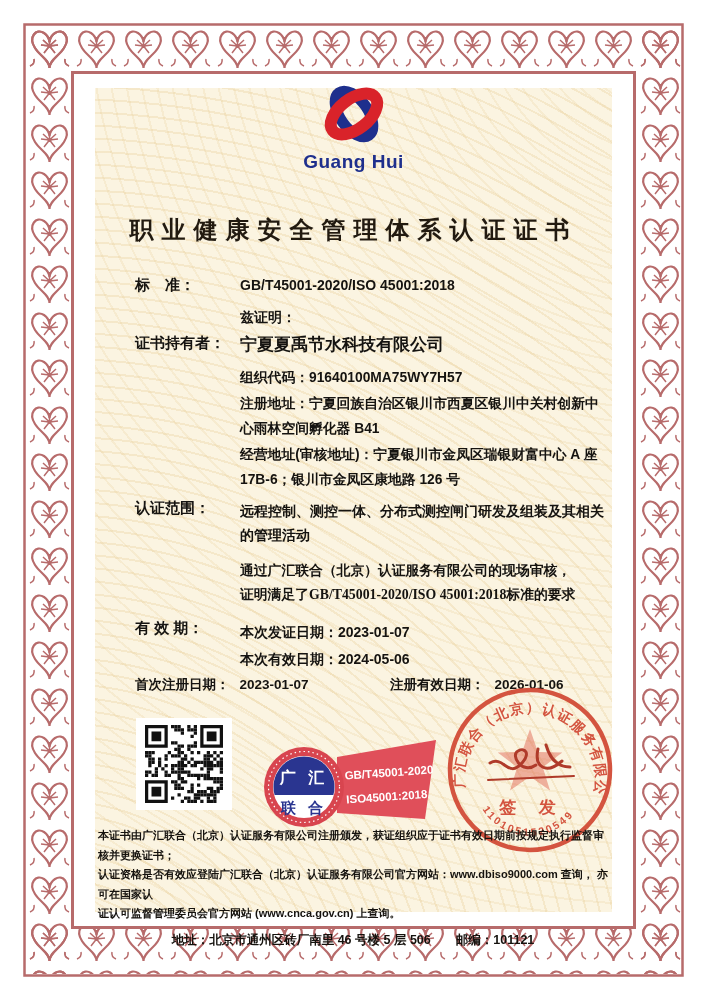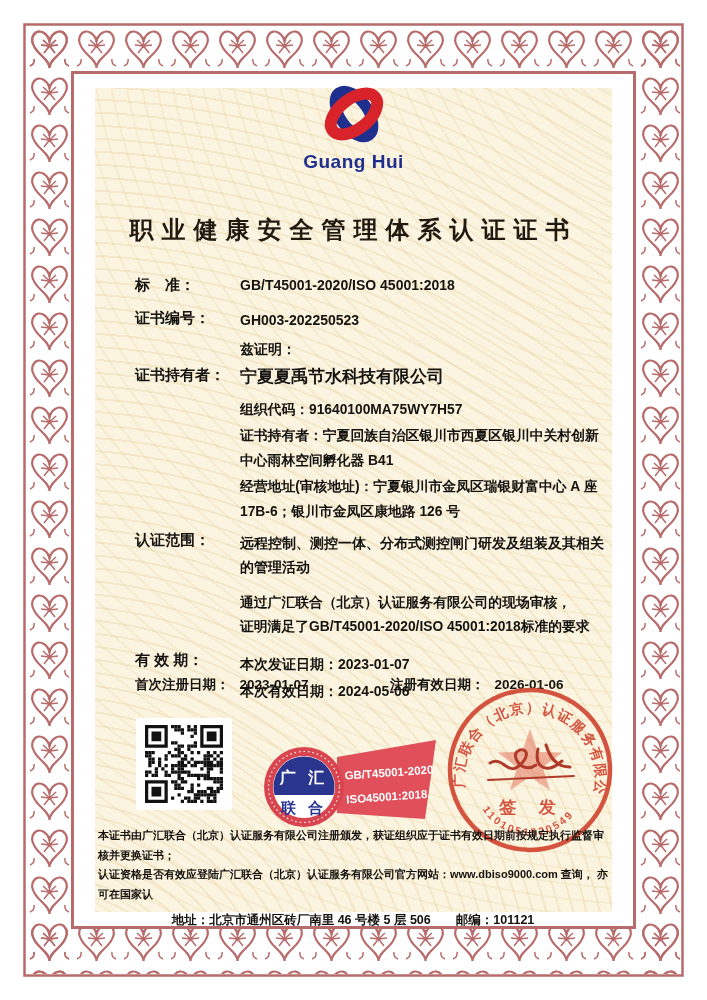--- a/index.html
+++ b/index.html
@@ -14,21 +14,21 @@
   .logo{position:absolute;left:0;right:0;top:84px;text-align:center;}
   .logo-text{margin-top:1px;font-size:19px;font-weight:bold;color:#1e2f8d;letter-spacing:.5px;}
   .title{position:absolute;left:0;right:0;top:214px;text-align:center;font-size:24px;font-weight:bold;
          color:#221a10;letter-spacing:8px;white-space:nowrap;}
   .fields{position:absolute;left:135px;top:274px;width:477px;font-weight:bold;}
   .frow{display:flex;align-items:flex-start;}
   .f-label{flex:0 0 105px;font-size:15px;}
   .f-value{flex:1 1 auto;font-size:14px;line-height:22px;}
   .indent{padding-left:105px;}
   .detail{line-height:25.5px;font-size:13.8px;}
-  .audit{line-height:24px;font-size:13.8px;margin-top:12px;}
+  .audit{line-height:24px;font-size:13.8px;margin-top:12px;font-family:Liberation Serif, serif;}
   .validity .f-value{line-height:27px;font-size:14px;}
   .reg-dates{position:absolute;top:676px;left:0;width:707px;font-weight:bold;font-size:13.5px;}
   .reg-item1{position:absolute;left:135px;}
   .reg-item2{position:absolute;left:390px;}
   .reg-label{margin-right:10px;}
   .qr{position:absolute;left:136px;top:718px;}
   .badge{position:absolute;left:242px;top:735px;}
   .seal{position:absolute;left:438px;top:683px;opacity:.9;}
   .footer{position:absolute;left:98px;top:826px;width:510px;font-size:11px;font-weight:bold;
           line-height:19.5px;color:#15120e;}
@@ -72,32 +72,28 @@
     <div class="logo-text">Guang Hui</div>
   </div>
 
   <div class="title">职业健康安全管理体系认证证书</div>
 
   <div class="fields">
     <div class="frow" style="margin-bottom:13px;align-items:center;">
       <div class="f-label">标　准：</div>
       <div class="f-value">GB/T45001-2020/ISO 45001:2018</div>
     </div>
-    <div class="frow" style="margin-bottom:10px;">
-      <div class="f-label">证书编号：</div>
-      <div class="f-value">GH003-202250523</div>
-    </div>
     <div class="indent" style="font-size:14px;margin-bottom:7px;">兹证明：</div>
     <div class="frow" style="margin-bottom:9px;">
       <div class="f-label">证书持有者：</div>
       <div class="f-value" style="font-size:17px;">宁夏夏禹节水科技有限公司</div>
     </div>
     <div class="indent detail">
       <div>组织代码：91640100MA75WY7H57</div>
-      <div>证书持有者：宁夏回族自治区银川市西夏区银川中关村创新中心雨林空间孵化器 B41</div>
+      <div>注册地址：宁夏回族自治区银川市西夏区银川中关村创新中心雨林空间孵化器 B41</div>
       <div>经营地址(审核地址)：宁夏银川市金凤区瑞银财富中心 A 座 17B-6；银川市金凤区康地路 126 号</div>
     </div>
     <div class="frow" style="margin-top:6px;">
       <div class="f-label">认证范围：</div>
       <div class="f-value" style="line-height:24px;">远程控制、测控一体、分布式测控闸门研发及组装及其相关的管理活动</div>
     </div>
     <div class="indent audit">
       <div>通过广汇联合（北京）认证服务有限公司的现场审核，</div>
       <div>证明满足了GB/T45001-2020/ISO 45001:2018标准的要求</div>
     </div>
@@ -347,16 +343,17 @@
     </g>
     <text x="94" y="130" text-anchor="middle" font-size="17" font-weight="bold" fill="#d0432f" letter-spacing="9">签  发</text>
     <text font-size="10.5" font-weight="bold" fill="#d0432f" letter-spacing="2.5">
       <textPath href="#sealNumArc" startOffset="4%">1101051520549</textPath>
     </text>
   </svg>
 
   <div class="footer">
     <p>本证书由广汇联合（北京）认证服务有限公司注册颁发，获证组织应于证书有效日期前按规定执行监督审核并更换证书；</p>
     <p>认证资格是否有效应登陆广汇联合（北京）认证服务有限公司官方网站：www.dbiso9000.com 查询， 亦可在国家认</p>
+    <p>证认可监督管理委员会官方网站 (www.cnca.gov.cn) 上查询。</p>
     <p class="footer-addr">地址：北京市通州区砖厂南里 46 号楼 5 层 506　　邮编：101121</p>
   </div>
 
 </div>
 
 </body></html>

